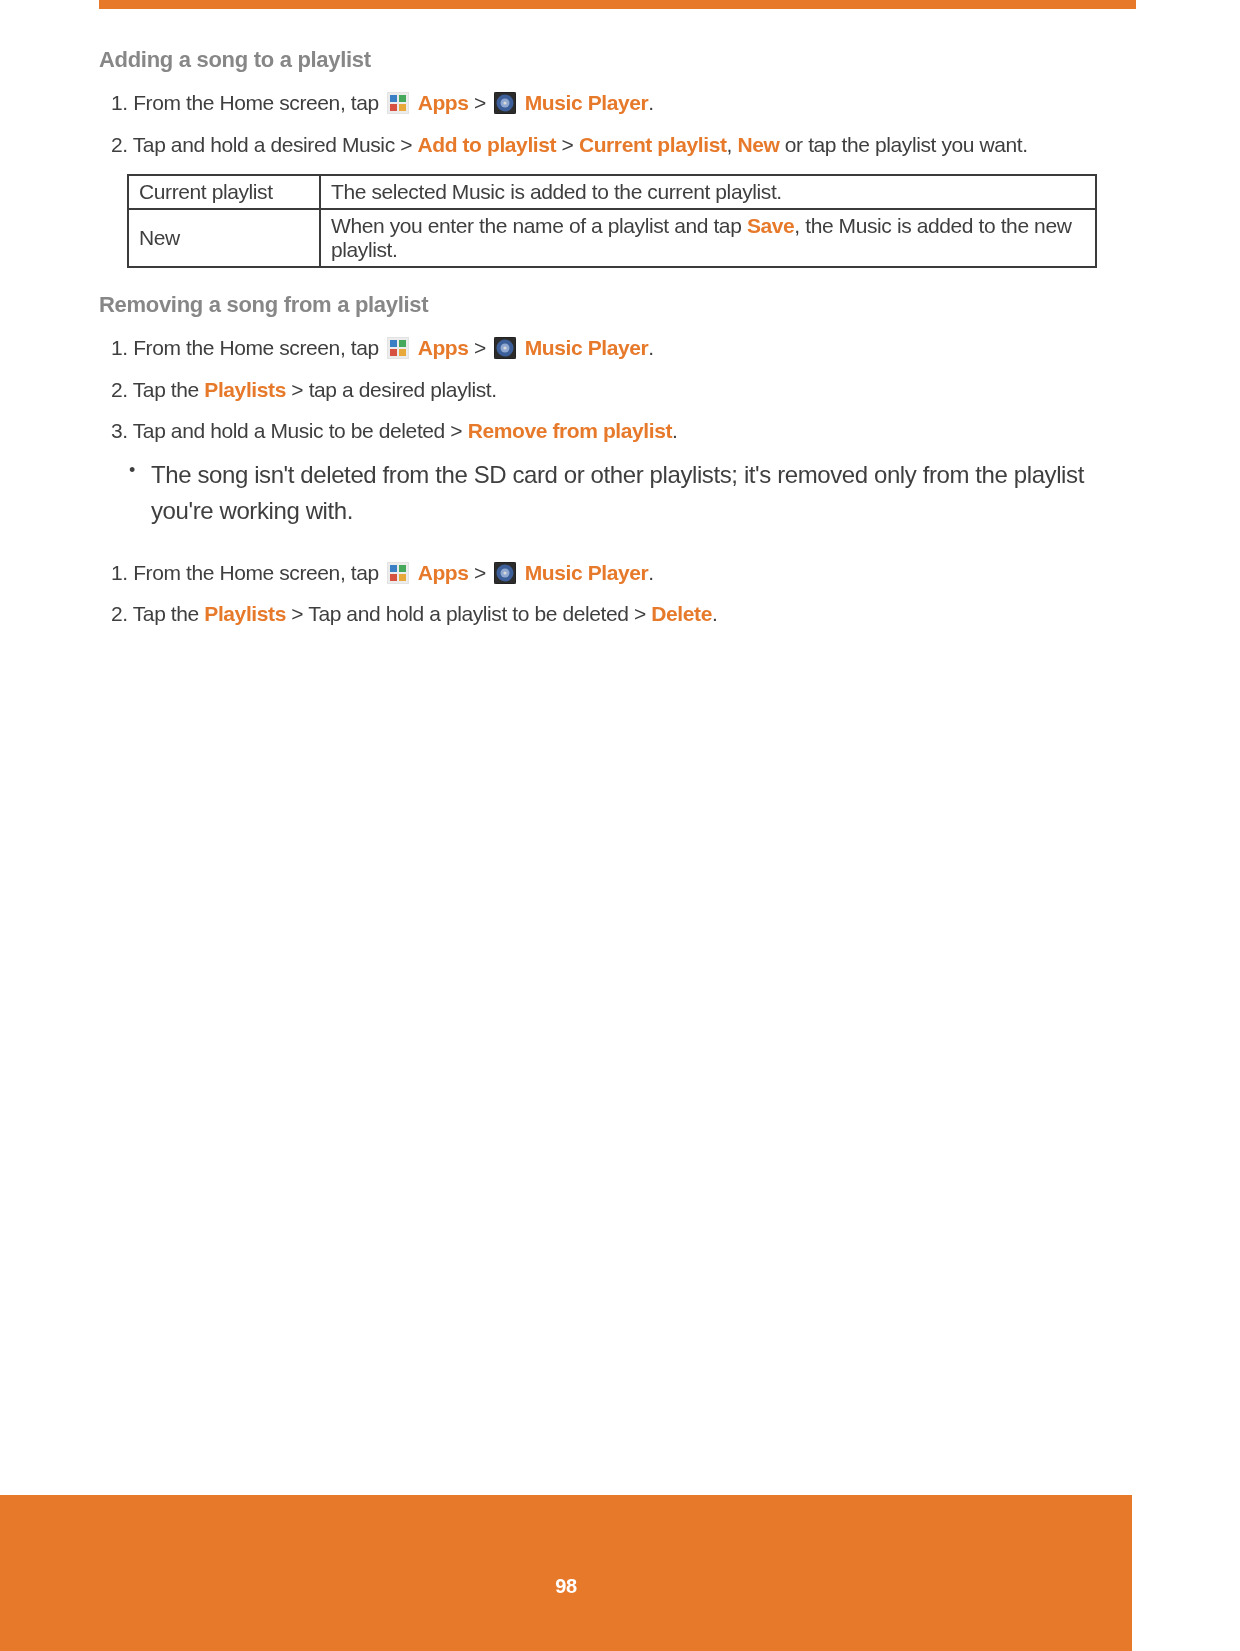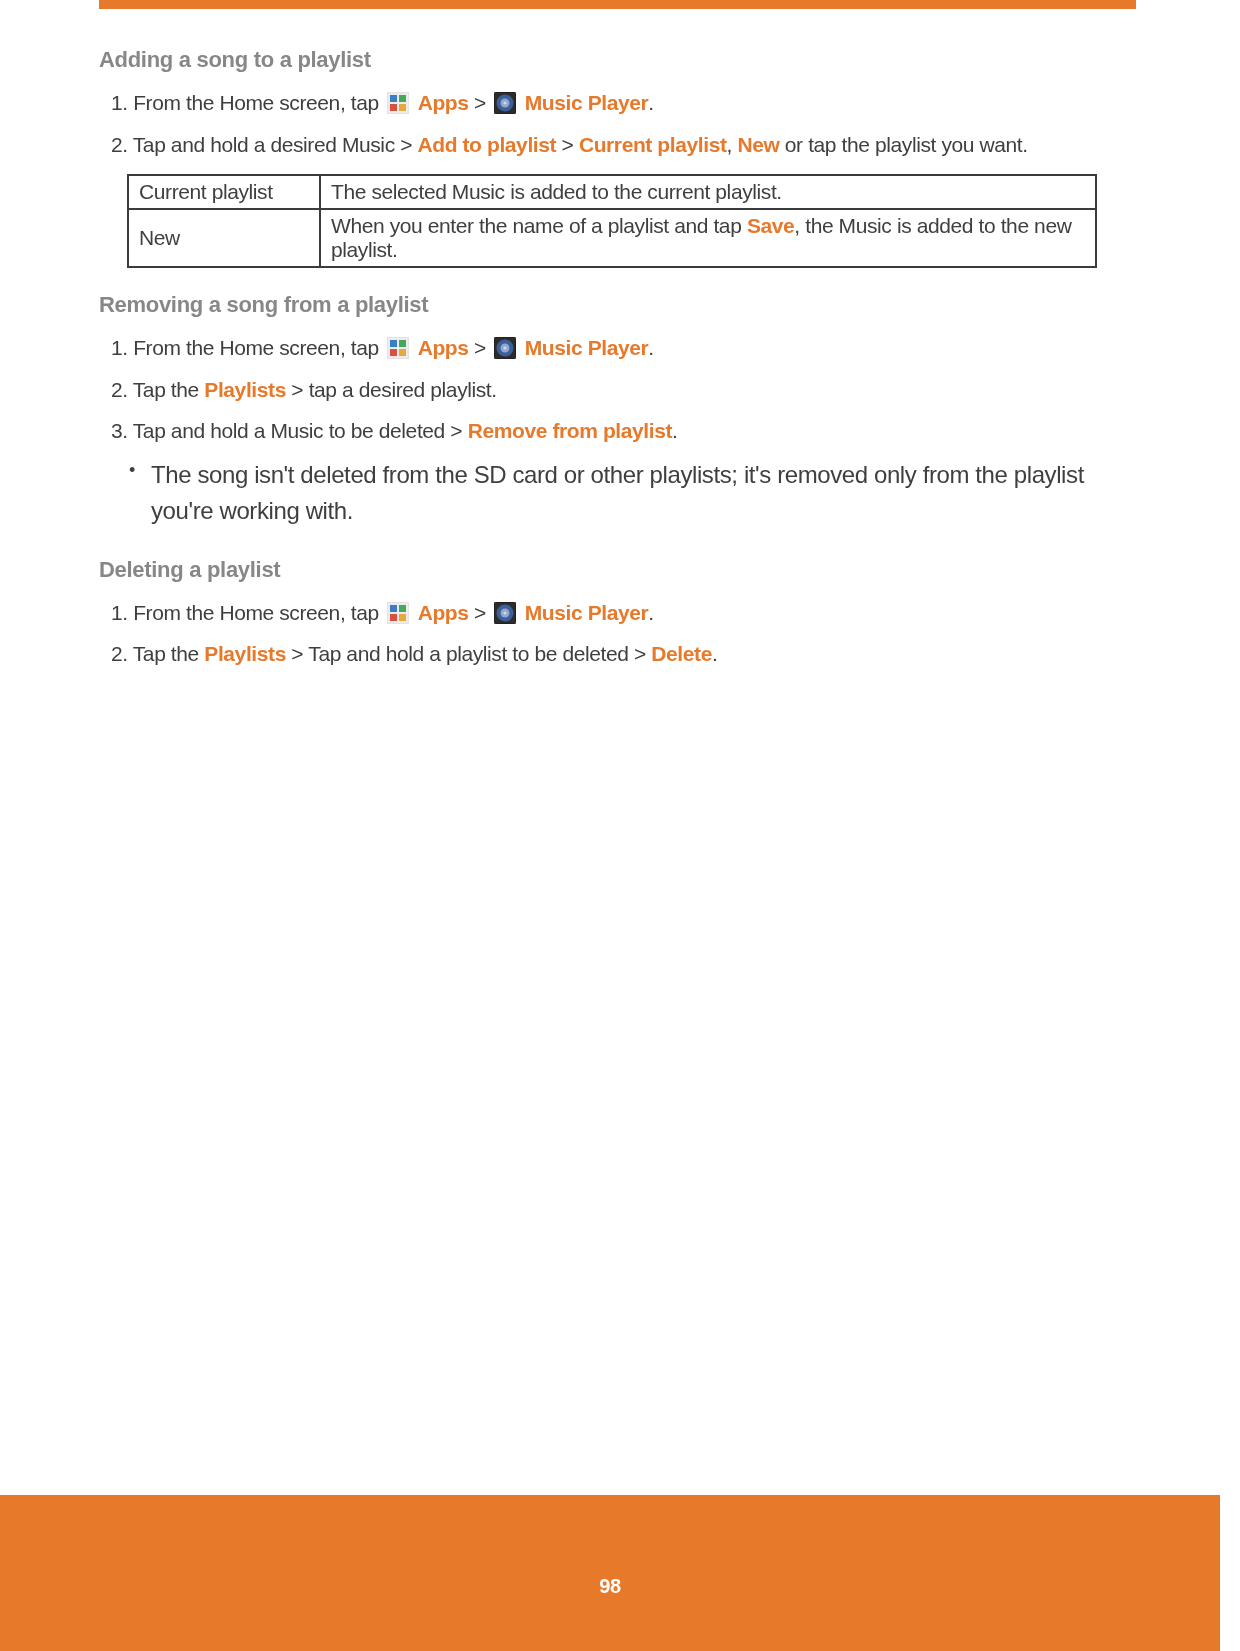--- a/index.html
+++ b/index.html
@@ -76,21 +76,21 @@
   border: 2px solid #3b3b3b;
   padding: 4px 10px;
   font-size: 21px;
   letter-spacing: -0.4px;
   vertical-align: middle;
 }
 table.opts td.k { width: 192px; }
 .footer {
   position: absolute;
   left: 0; bottom: 0;
-  width: 1220px; height: 156px;
+  width: 1132px; height: 156px;
   background: #e7792b;
 }
 .page-num {
   position: absolute;
   left: 0; right: 0;
   bottom: 53px;
   text-align: center;
   color: #fff;
   font-weight: 700;
   font-size: 20px;
@@ -169,21 +169,20 @@
   <div class="list-item">
     <span>3. Tap and hold a Music to be deleted &gt; </span><span class="orange">Remove from playlist</span><span>.</span>
   </div>
 
   <div class="bullet-item">
     <span>The song isn't deleted from the SD card or other playlists; it's removed only from the playlist you're working with.</span>
   </div>
 
   <div class="gap"></div>
 
-  <div class="section-heading">Deleting a playlist</div>
 
   <div class="list-item">
     <span>1. From the Home screen, tap </span><svg class="icon-sq apps-icon" viewBox="0 0 22 22">
         <rect class="bg" x="0" y="0" width="22" height="22" rx="2"></rect>
         <rect class="a" x="3" y="3" width="7" height="7"></rect>
         <rect class="b" x="12" y="3" width="7" height="7"></rect>
         <rect class="c" x="3" y="12" width="7" height="7"></rect>
         <rect class="d" x="12" y="12" width="7" height="7"></rect>
       </svg>
     <span class="orange">Apps</span><span> &gt; </span><svg class="icon-sq music-icon" viewBox="0 0 22 22">

